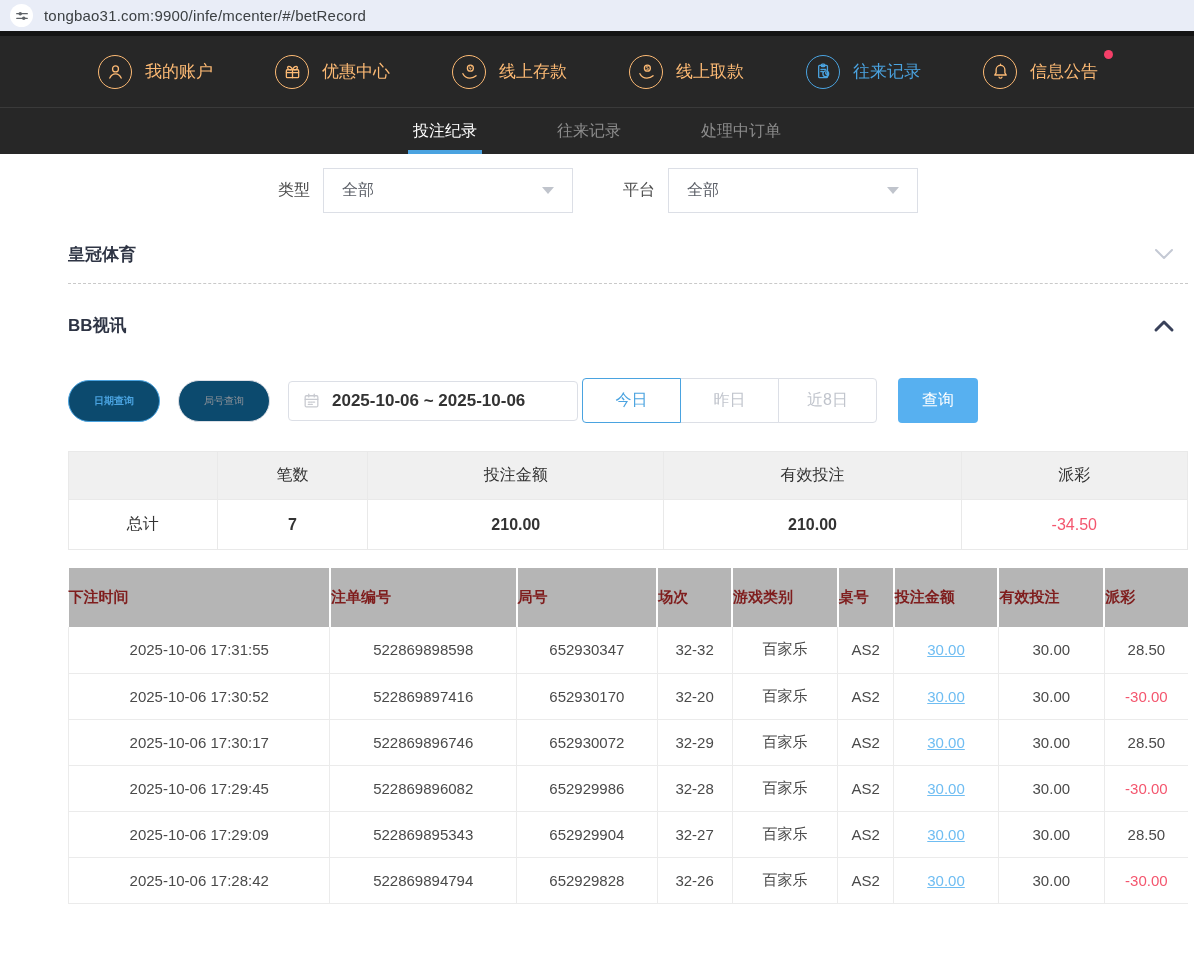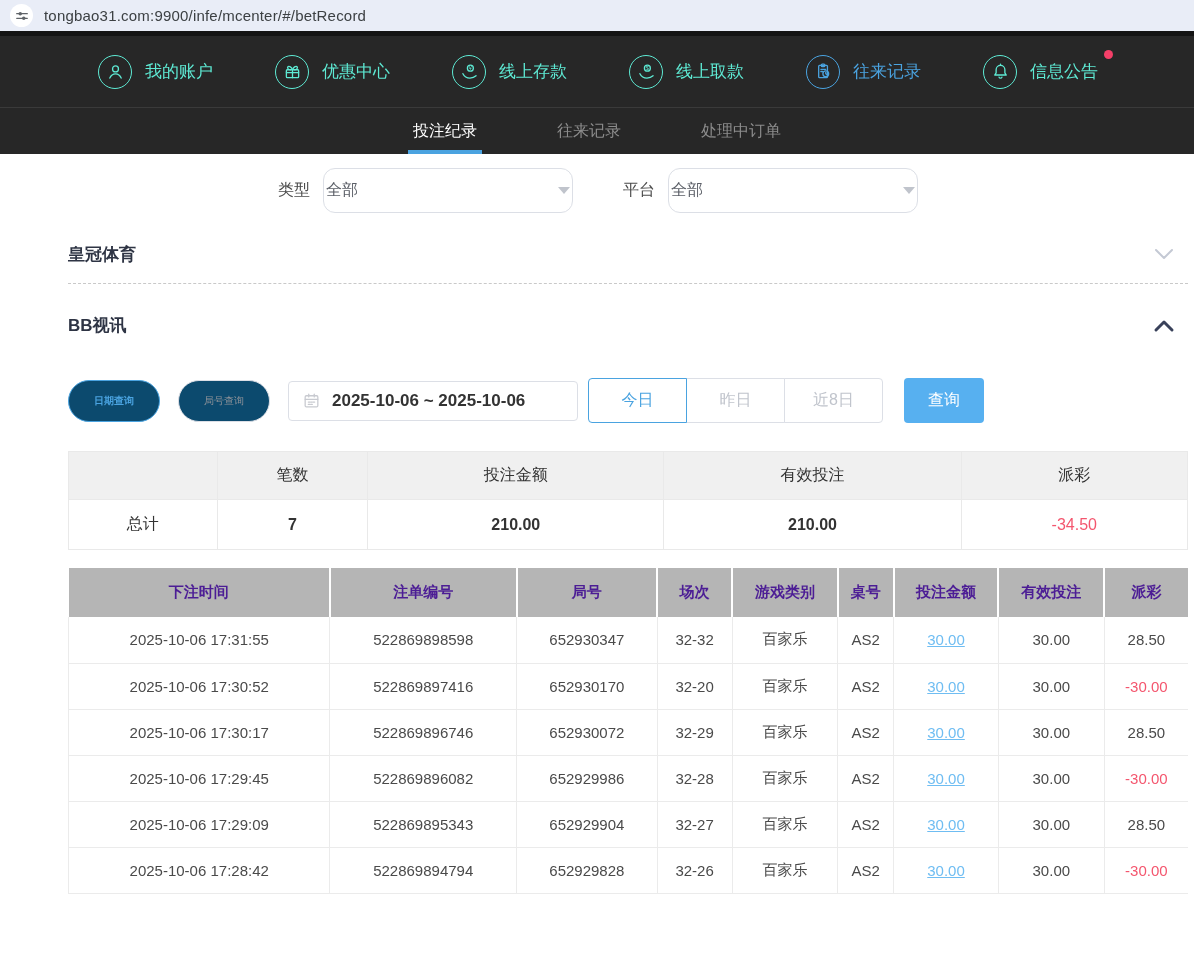--- a/index.html
+++ b/index.html
@@ -28,21 +28,21 @@
     display:flex;align-items:center;justify-content:center;flex:0 0 auto;cursor:pointer;
   }
   .url-text{font-size:15px;color:#3c4043;letter-spacing:.2px;}
   
   .app-header{background:#272727;border-top:5px solid #141414;}
   .main-nav{
     height:71px;display:flex;align-items:center;justify-content:space-between;
     padding:0 96px 0 98px;
   }
   .nav-item{
-    display:flex;align-items:center;gap:13px;color:#5eead4;font-size:17px;
+    display:flex;align-items:center;gap:13px;color:#fdba74;font-size:17px;
     cursor:pointer;position:relative;white-space:nowrap;
   }
   .nav-item.active{color:var(--accent);}
   .nav-icon{
     width:34px;height:34px;border-radius:50%;border:1.6px solid currentColor;
     display:flex;align-items:center;justify-content:center;flex:0 0 auto;
   }
   .nav-icon svg{stroke:currentColor;fill:none;stroke-width:1.5;stroke-linecap:round;stroke-linejoin:round;}
   .notif-dot{
     position:absolute;top:-5px;right:-15px;width:9px;height:9px;border-radius:50%;
@@ -57,23 +57,23 @@
   }
   .tab.active{color:#fff;}
   .tab.active::after{
     content:'';position:absolute;left:0;right:0;bottom:0;height:4px;background:var(--accent);
   }
   
   .content{padding:0 6px 0 68px;}
   .filter-row{margin:14px 0 0 210px;display:flex;align-items:center;}
   .filter-label{font-size:16px;color:#4a4a4a;margin-right:13px;}
   .select-box{
-    width:250px;height:45px;border:1px solid #dcdfe6;border-radius:12px;background:#fff;
+    width:250px;height:45px;border:1px solid #dcdfe6;border-radius:0;background:#fff;
     display:flex;align-items:center;justify-content:space-between;
-    padding:0 2px;font-size:16px;color:#5a5e66;cursor:pointer;
+    padding:0 18px;font-size:16px;color:#5a5e66;cursor:pointer;
   }
   .caret-down{
     width:0;height:0;border-left:6px solid transparent;border-right:6px solid transparent;
     border-top:7px solid #c0c4cc;
   }
   .filter-group2{margin-left:50px;display:flex;align-items:center;}
   .section-row{
     display:flex;align-items:center;justify-content:space-between;
     height:58px;margin-top:12px;cursor:pointer;
   }
@@ -87,21 +87,21 @@
     font-size:10px;color:#909399;display:flex;align-items:center;cursor:pointer;white-space:nowrap;
   }
   .pill.active{border-color:var(--accent);color:var(--accent);font-weight:700;}
   .pill + .pill{margin-left:18px;}
   .date-box{
     margin-left:18px;width:290px;height:40px;border:1px solid #dcdfe6;border-radius:4px;
     display:flex;align-items:center;gap:11px;padding:0 13px;
     font-size:17px;font-weight:700;color:#333;cursor:pointer;white-space:nowrap;
   }
   .date-box svg{stroke:#c8cad0;fill:none;stroke-width:1.6;stroke-linecap:round;flex:0 0 auto;}
-  .seg-group{display:flex;margin-left:10px;border-radius:22px;}
+  .seg-group{display:flex;margin-left:4px;border-radius:22px;}
   .seg{
     width:99px;height:45px;border:1px solid #dcdfe6;background:#fff;margin-left:-1px;
     display:flex;align-items:center;justify-content:center;
     font-size:16px;color:#c0c4cc;cursor:pointer;position:relative;
   }
   .seg:first-child{border-radius:4px 0 0 4px;margin-left:0;}
   .seg:last-child{border-radius:0 4px 4px 0;}
   .seg.active{border-color:var(--accent);color:var(--accent);z-index:1;}
   .search-btn{
     margin-left:21px;width:80px;height:45px;border-radius:4px;background:var(--button);
@@ -119,22 +119,22 @@
   .summary-table td{
     height:50px;text-align:center;border:1px solid #e9e9e9;color:#333;background:#fff;
   }
   .summary-table td.bold{font-weight:700;}
   .summary-table td.neg{color:var(--negative);}
   
   .bet-table{
     margin-top:18px;width:100%;border-collapse:collapse;table-layout:fixed;font-size:15px;
   }
   .bet-table th{
-    background:var(--th-bg);color:#4c1d95;font-weight:700;height:49px;
-    border-right:2px solid #fff;text-align:center;
+    background:var(--th-bg);color:#7f1d1d;font-weight:700;height:59px;
+    border-right:2px solid #fff;text-align:left;
   }
   .bet-table th:last-child{border-right:none;}
   .bet-table td{
     height:46px;text-align:center;color:#4a4a4a;background:#fff;
     border-bottom:1px solid #ebebeb;border-right:1px solid #ebebeb;
   }
   .bet-table td:first-child{border-left:1px solid #ebebeb;}
   .bet-table td:last-child{border-right:none;}
   .amount-link{color:var(--link);text-decoration:underline;cursor:pointer;}
   .bet-table td.neg{color:var(--negative);}

